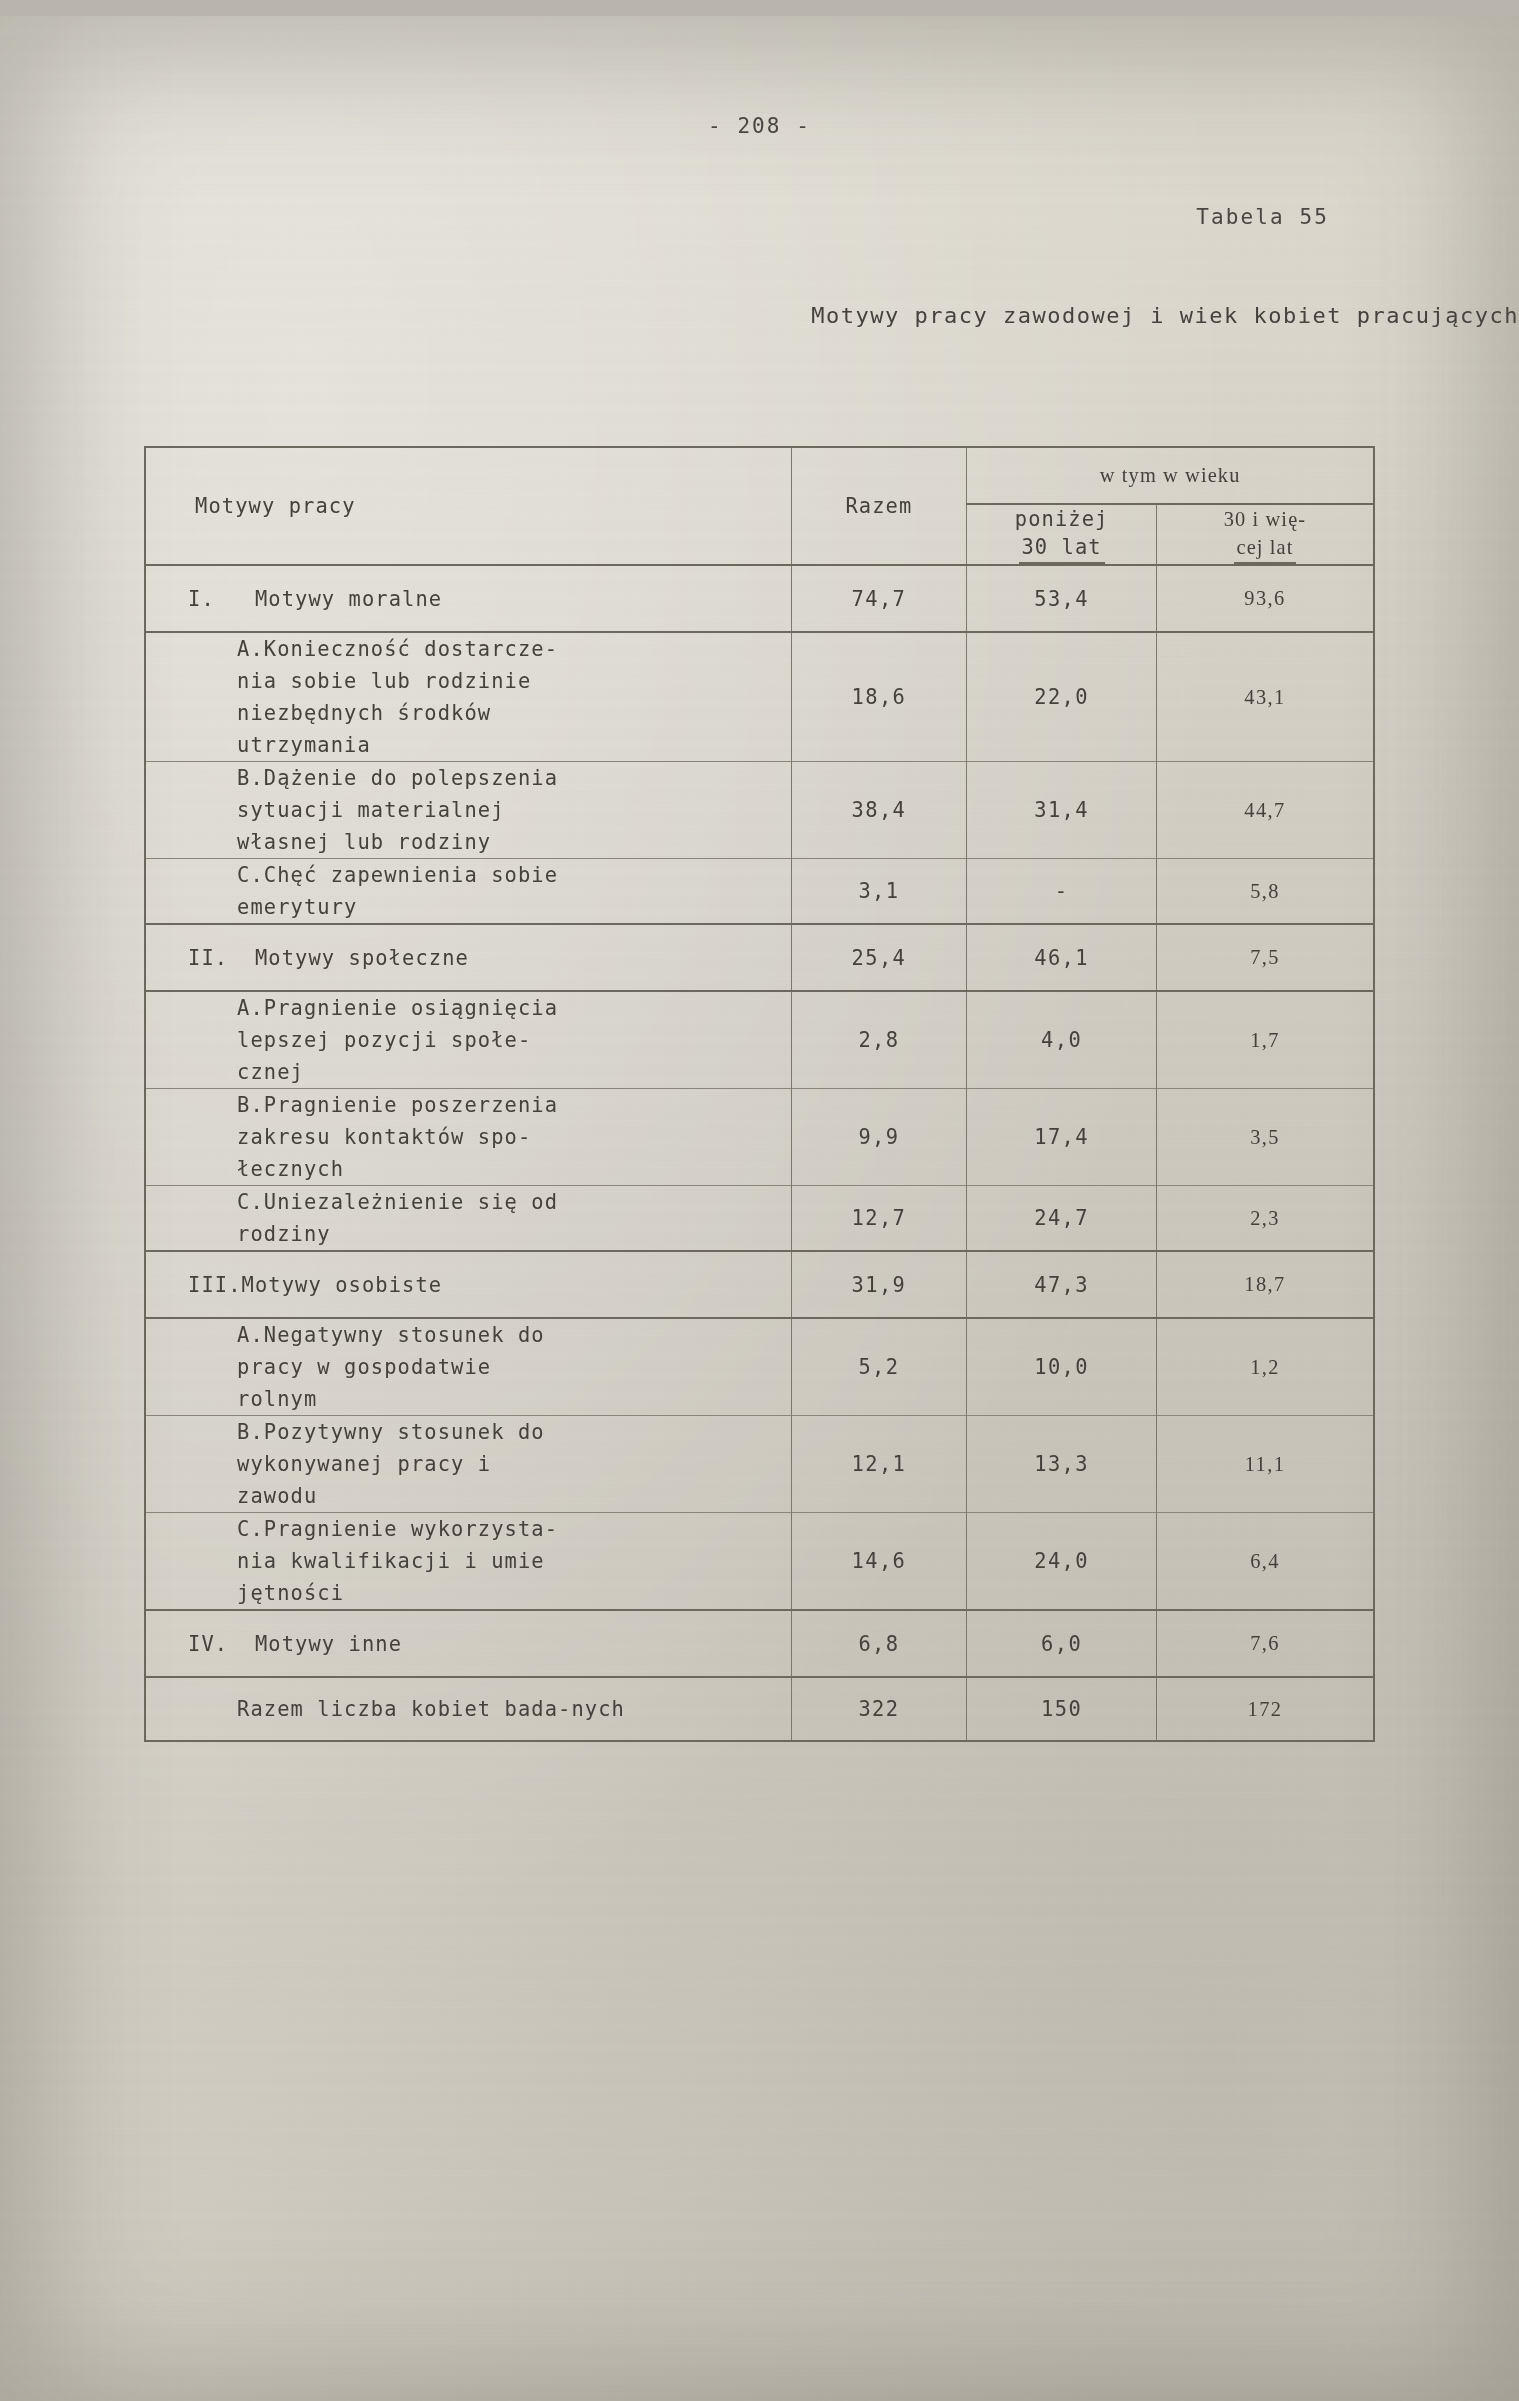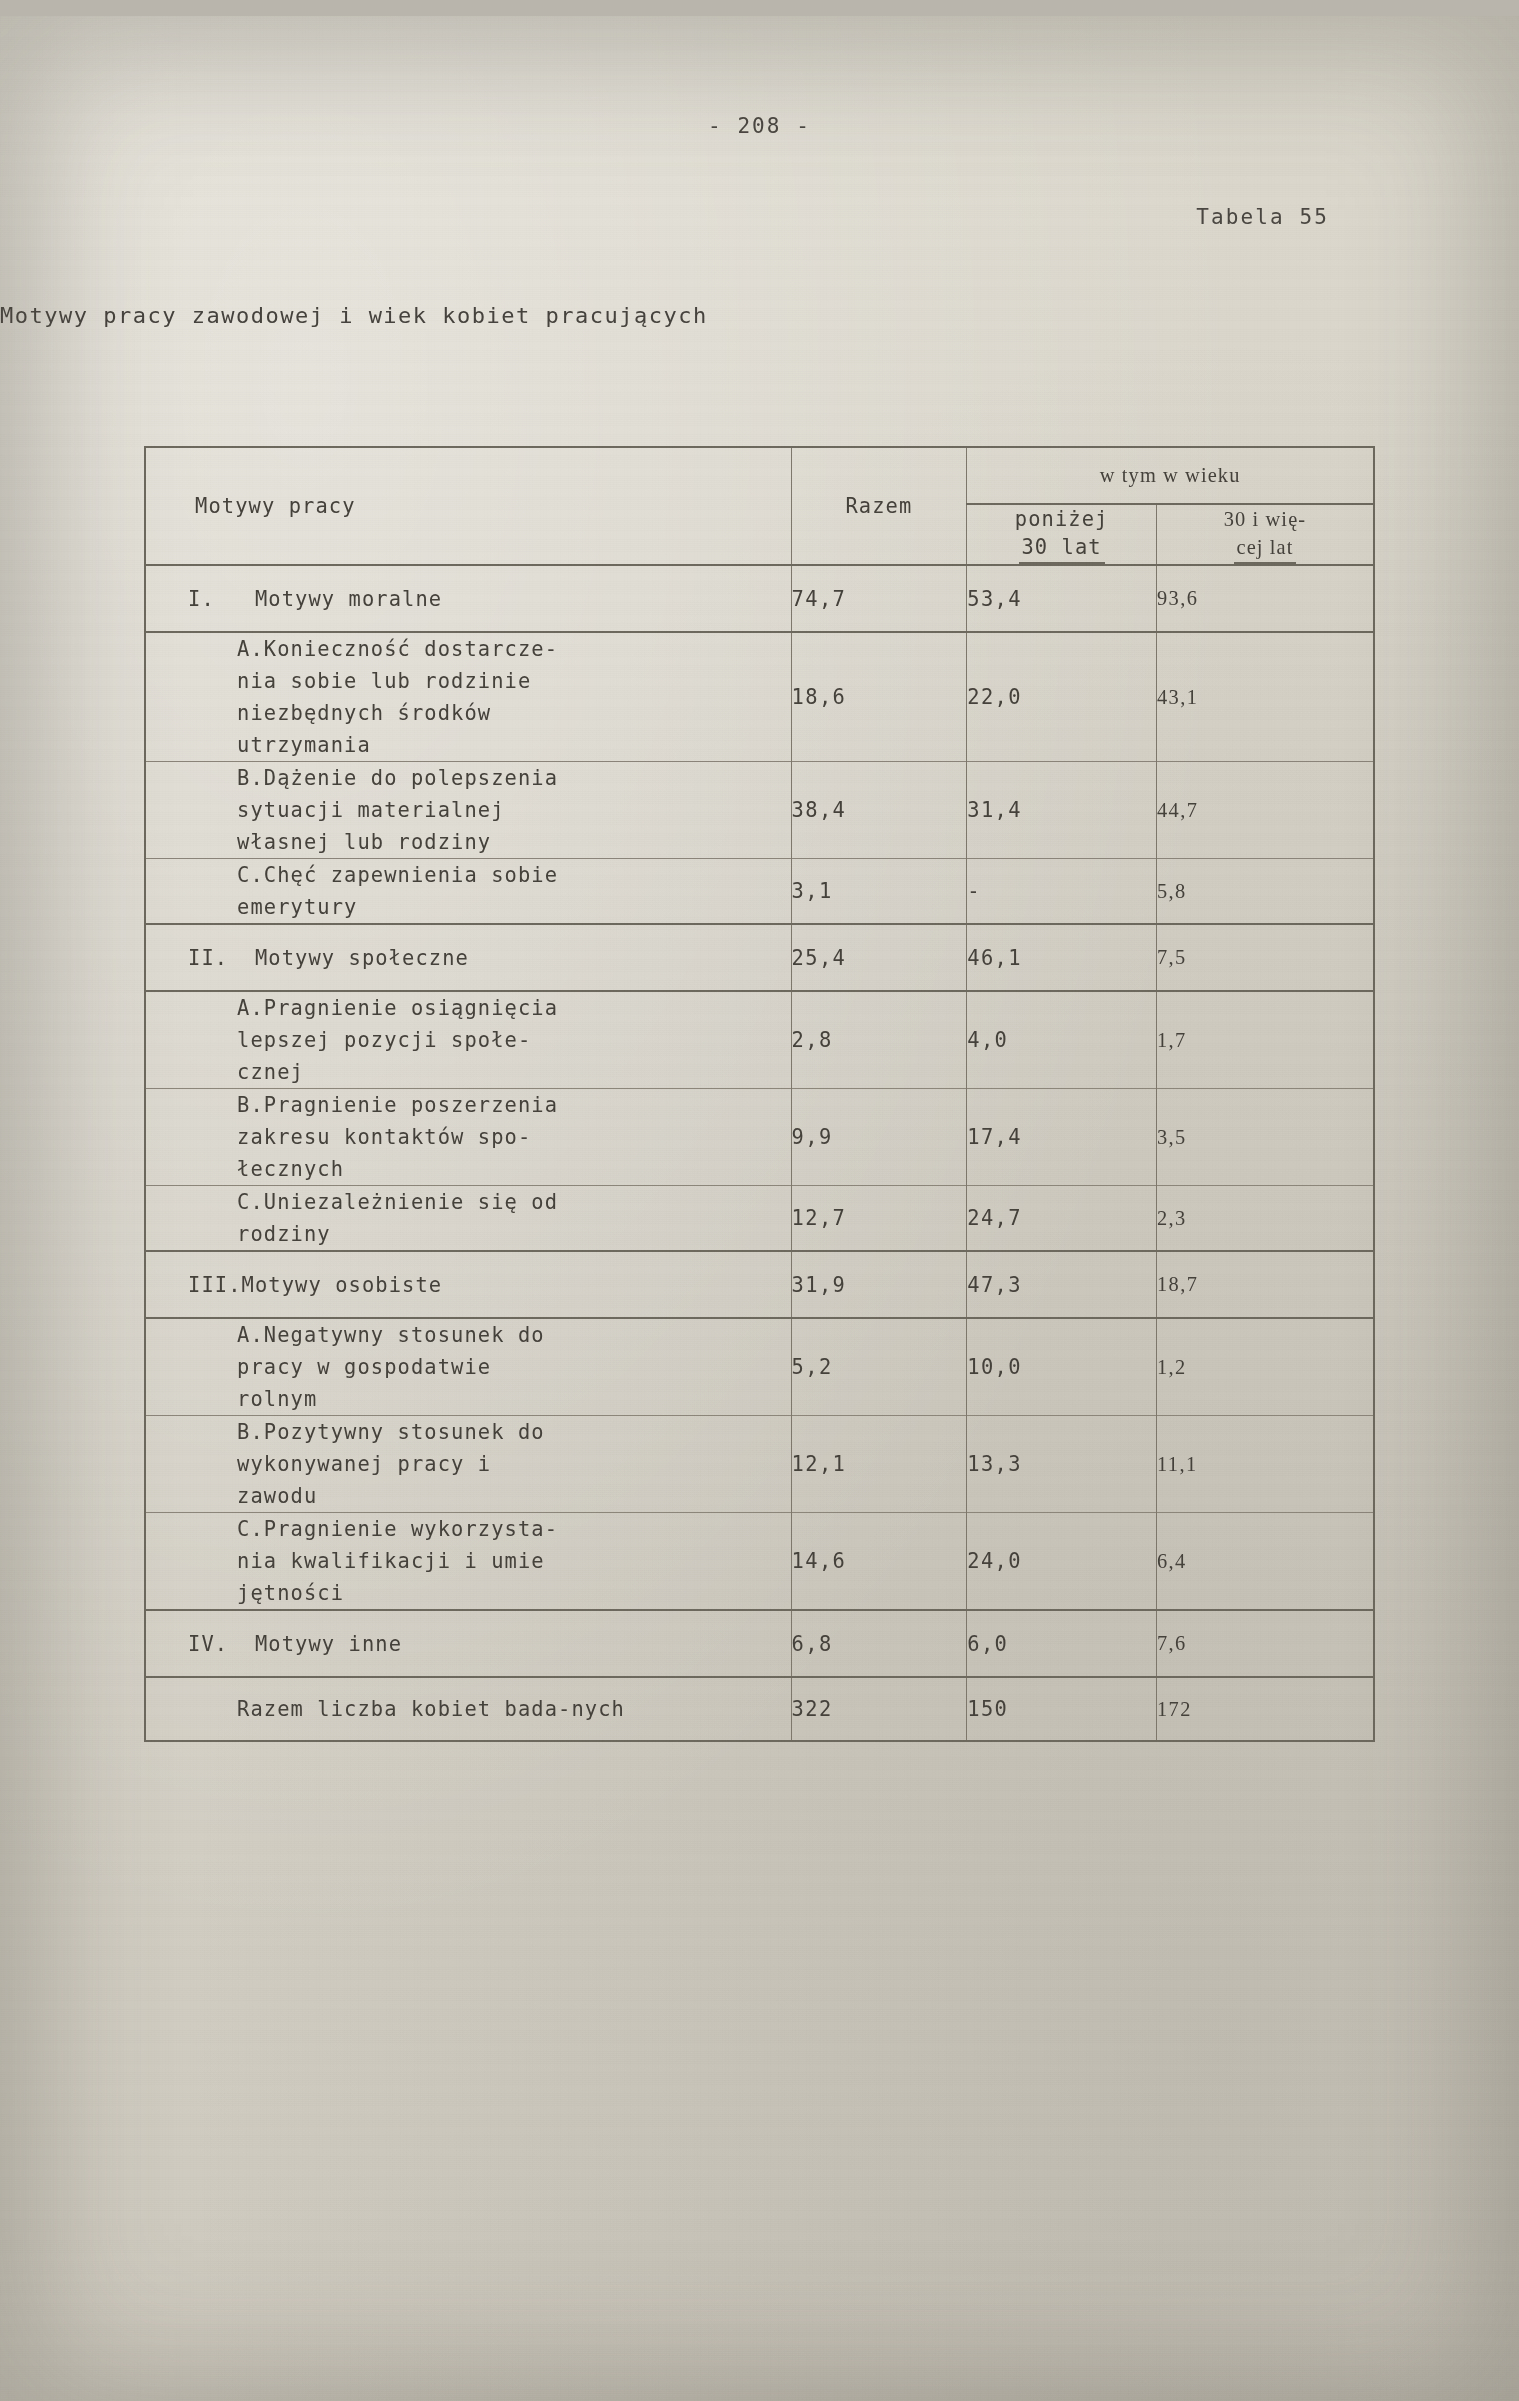--- a/index.html
+++ b/index.html
@@ -55,21 +55,21 @@
     font-size: 21px;
     letter-spacing: 2.1px;
     color: #4a4641;
   }
 
   .title {
     position: absolute;
     top: 278px;
     left: 0;
     width: 100%;
-    text-align: left;
+    text-align: right;
     font-size: 22px;
     line-height: 44px;
     letter-spacing: 1.5px;
     color: #46423d;
   }
   .title .line2 {
     display: block;
     padding-right: 28px;
   }
 
@@ -125,21 +125,21 @@
   }
 
   .section-row td {
     height: 65px;
   }
   .section-label {
     padding-left: 42px !important;
     white-space: pre;
   }
   .num {
-    text-align: left;
+    text-align: center;
     letter-spacing: 1.4px;
   }
 
   .item-row td {
     padding-top: 7px;
     padding-bottom: 7px;
   }
   .item-label {
     padding-left: 91px !important;
     line-height: 32px;

